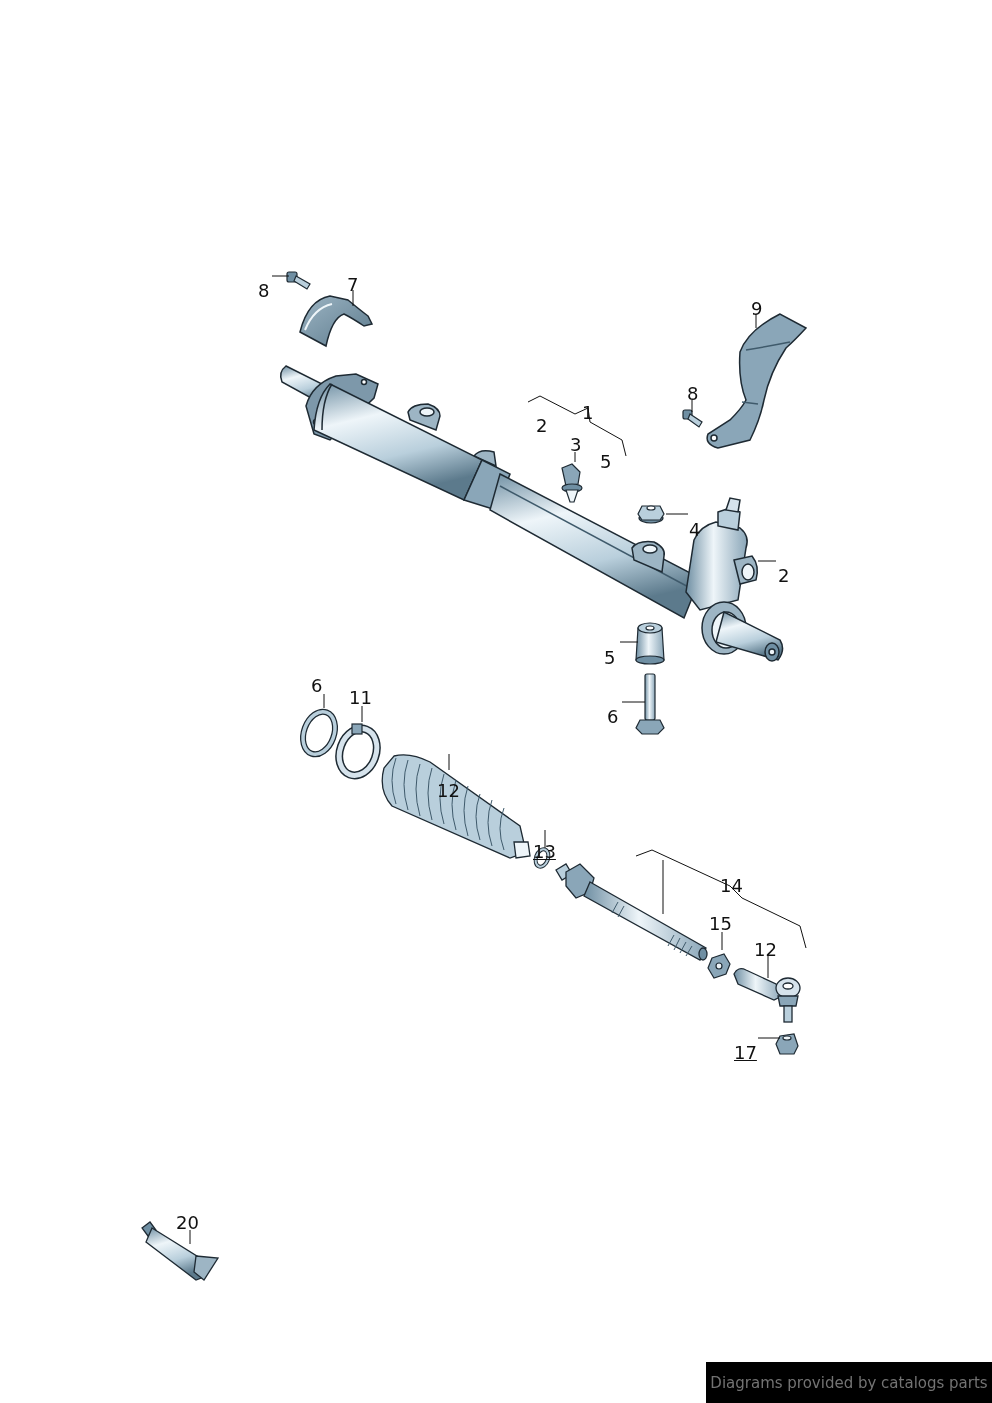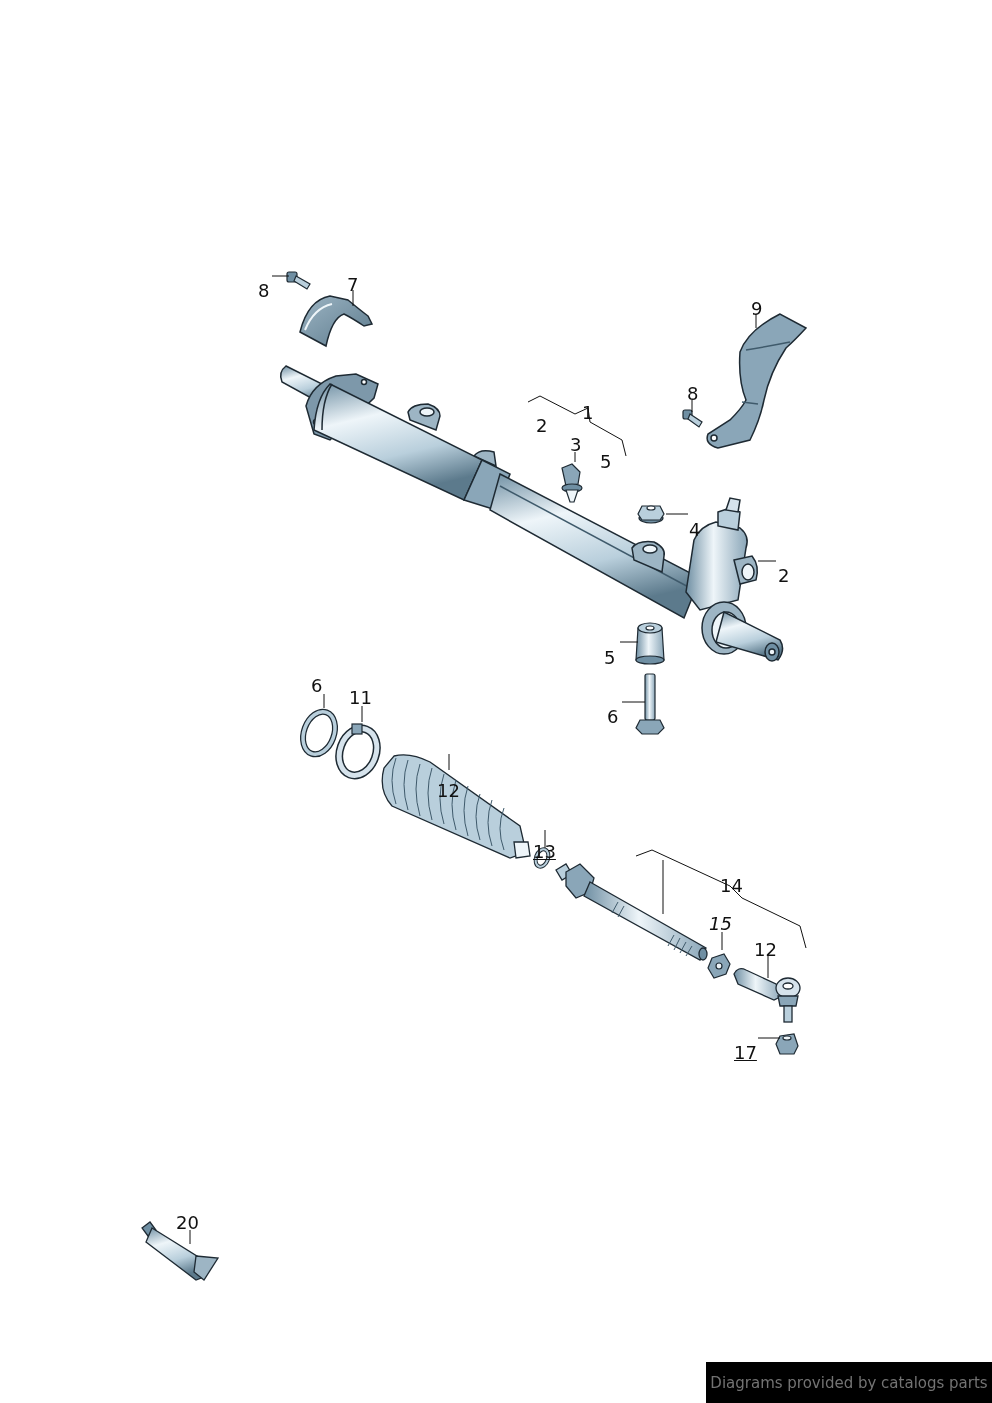--- a/index.html
+++ b/index.html
@@ -220,20 +220,20 @@
 <div class="callout" style="left:687px;top:385px;">8</div>
 <div class="callout" style="left:689px;top:521px;">4</div>
 <div class="callout" style="left:778px;top:567px;">2</div>
 <div class="callout" style="left:604px;top:649px;">5</div>
 <div class="callout" style="left:607px;top:708px;">6</div>
 <div class="callout" style="left:311px;top:677px;">6</div>
 <div class="callout" style="left:349px;top:689px;">11</div>
 <div class="callout" style="left:437px;top:741px;margin-top:41px;">12</div>
 <div class="callout" style="left:533px;top:843px;text-decoration:underline;">13</div>
 <div class="callout" style="left:720px;top:877px;">14</div>
-<div class="callout" style="left:709px;top:915px;font-style:italic;">15</div>
+<div class="callout" style="left:709px;top:915px;">15</div>
 <div class="callout" style="left:754px;top:941px;">12</div>
 <div class="callout" style="left:734px;top:1044px;text-decoration:underline;">17</div>
 <div class="callout" style="left:176px;top:1214px;">20</div>
 
 <div class="footer">
   <span>Diagrams provided by catalogs parts</span>
 </div>
 
 </body></html>

